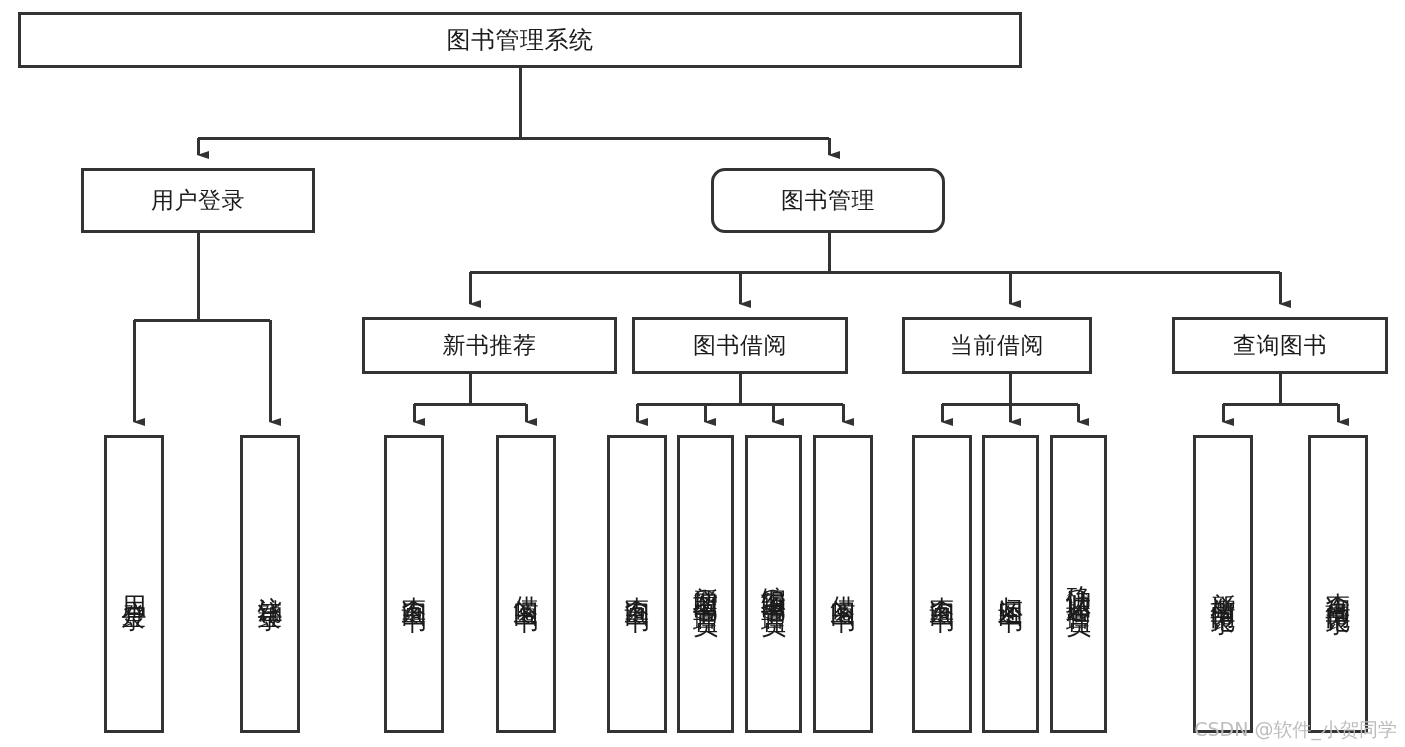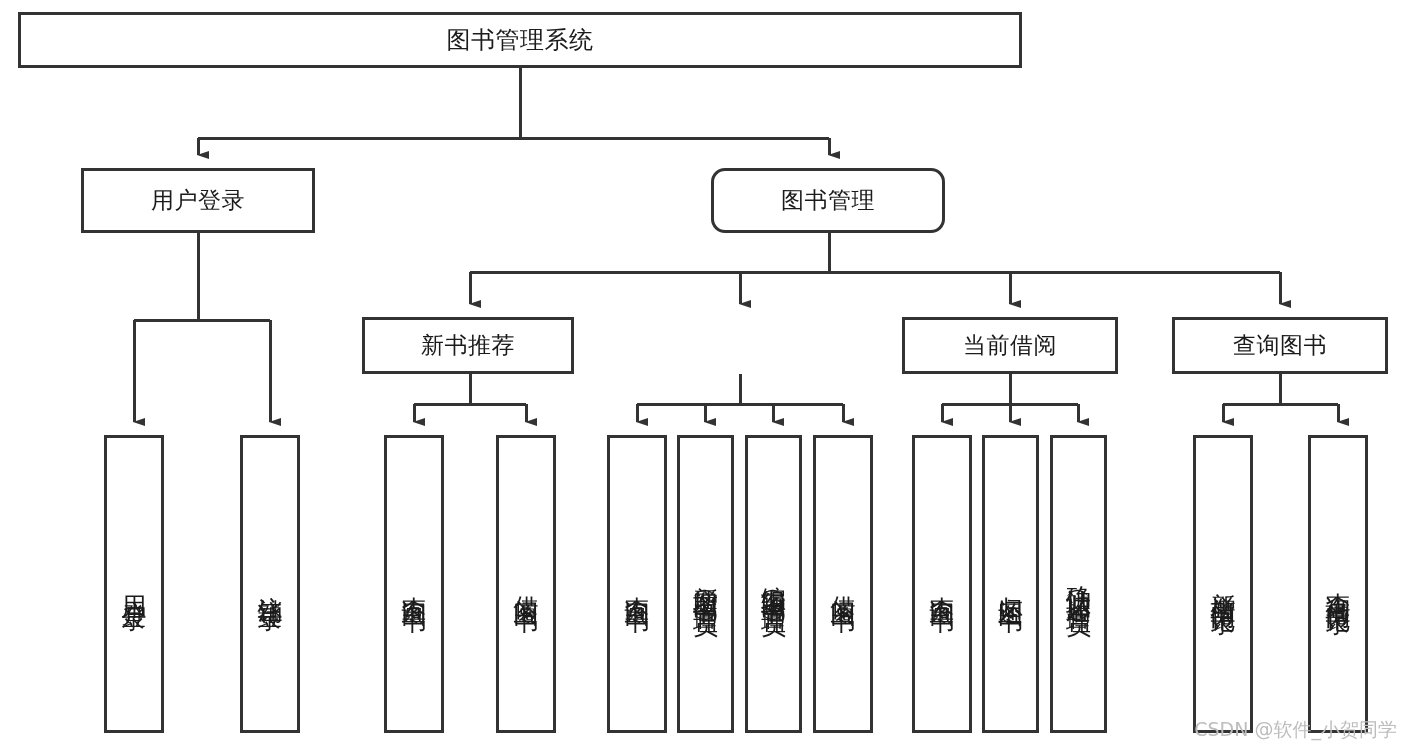--- a/index.html
+++ b/index.html
@@ -131,24 +131,27 @@
     <span class="lbl">图书管理系统</span>
   </div>
 
   <div class="node horiz" style="left:81px;top:168px;width:234px;height:65px;">
     <span class="lbl">用户登录</span>
   </div>
   <div class="node horiz" style="left:711px;top:168px;width:234px;height:65px;border-radius:14px;">
     <span class="lbl">图书管理</span>
   </div>
 
-  <div class="node horiz" style="left:362px;top:317px;width:212px;height:57px;">
+  <div class="node horiz" style="left:362px;top:317px;width:255px;height:57px;">
     <span class="lbl">新书推荐</span>
   </div>
-  <div class="node horiz" style="left:902px;top:317px;width:216px;height:57px;">
+  <div class="node horiz" style="left:632px;top:317px;width:216px;height:57px;">
+    <span class="lbl">图书借阅</span>
+  </div>
+  <div class="node horiz" style="left:902px;top:317px;width:190px;height:57px;">
     <span class="lbl">当前借阅</span>
   </div>
   <div class="node horiz" style="left:1172px;top:317px;width:216px;height:57px;">
     <span class="lbl">查询图书</span>
   </div>
 
   <div class="node vert" style="left:104px;top:435px;width:60px;height:298px;">
     <span class="lbl">用户登录</span>
   </div>
   <div class="node vert" style="left:240px;top:435px;width:60px;height:298px;">

